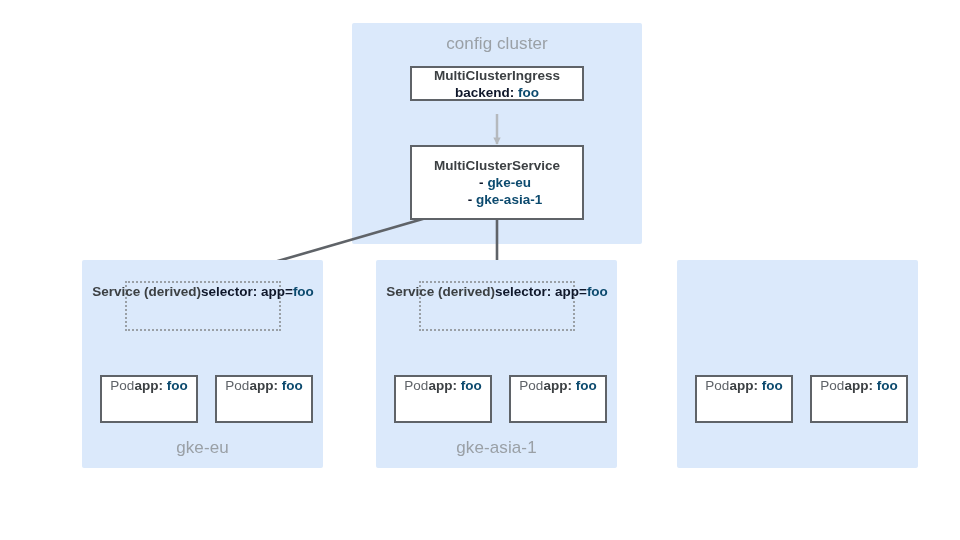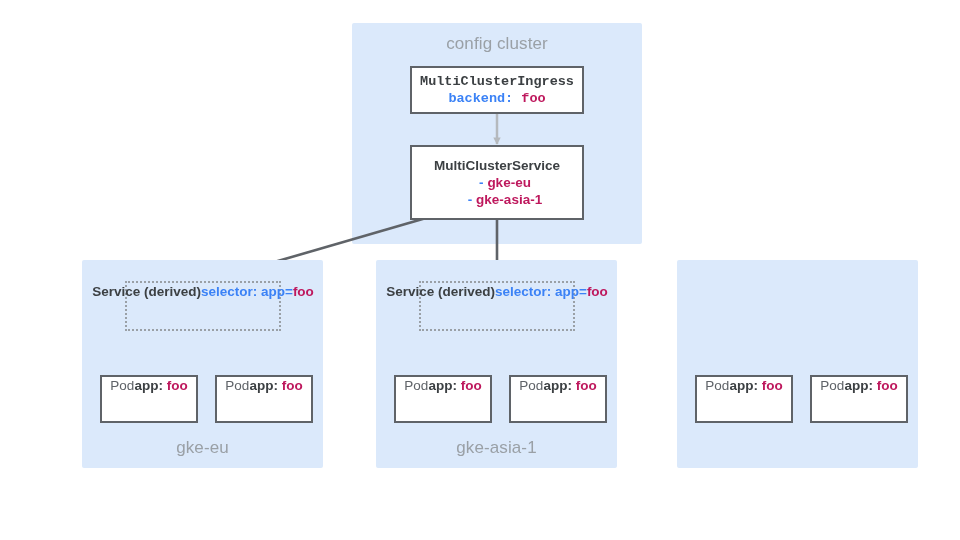--- a/index.html
+++ b/index.html
@@ -63,24 +63,24 @@
   .box .line {
     font-size: 13.5px;
     line-height: 17px;
     color: #3c4043;
     font-weight: bold;
     text-align: center;
     white-space: nowrap;
   }
   .box .line.left { text-align: left; padding-left: 10px; }
   .box .line.indent { text-align: center; padding-left: 16px; }
-  .val { color: #be185d; font-weight: bold; }
-  .dim { color: #3b82f6; }
-
-  #box-mci { left: 387px; top: 58px;  width: 174px; height: 48px; font-family: Liberation Mono, monospace; }
+  .val { color: #0c4a6e; font-weight: bold; }
+  .dim { color: #0f172a; }
+
+  #box-mci { left: 387px; top: 58px;  width: 174px; height: 35px; }
   #box-mcs { left: 387px; top: 137px; width: 174px; height: 75px; }
 
   
   .svc {
     position: absolute;
     border: 2px dotted #9aa0a6;
     box-sizing: border-box;
     display: flex;
     flex-direction: row;
     justify-content: center;

